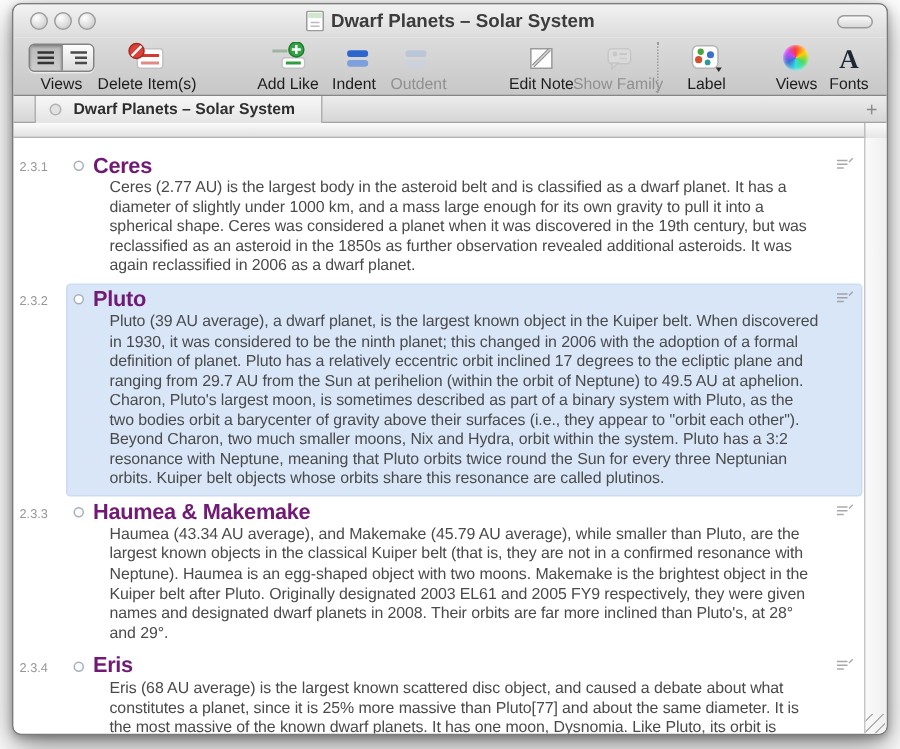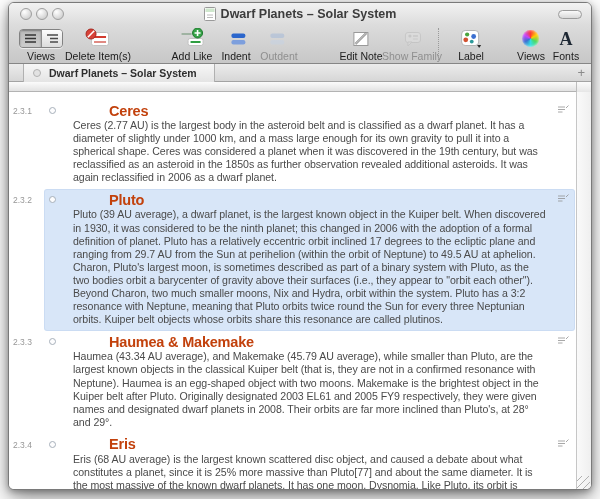--- a/index.html
+++ b/index.html
@@ -83,21 +83,21 @@
 
   .outline { position:absolute; left:0; right:15px; top:0; bottom:0;
              overflow:hidden; padding-top:9px; }
   .section { position:relative; padding-left:36px; margin-bottom:2px; }
   .sec-number { position:absolute; left:4px; top:5px; font-size:8.5px; color:#979797; }
   .sec-body { position:relative; padding:1px 6px 4px 4px; margin-right:2px; border-radius:2px; }
   .section.selected .sec-body { background:#d8e6f8; box-shadow:0 0 0 1px #cbdcf3; }
   .titlerow { display:flex; align-items:center; gap:6px; height:17px; }
   .bullet { width:7px; height:7px; border-radius:50%; border:1px solid #a7b0ba;
             background:#fdfdfe; flex:0 0 auto; }
-  .sec-title { font-size:14.5px; font-weight:bold; color:#c2410c; letter-spacing:-.2px;margin-left:47px; }
+  .sec-title { font-size:14.5px; font-weight:bold; color:#701a75; letter-spacing:-.2px; }
   .note-icon { position:absolute; right:5px; top:4px; opacity:.75; }
   .sec-note { margin-left:24px; margin-right:16px; max-width:474px;
               font-size:10.6px; line-height:13.1px; color:#4a4a4a; letter-spacing:-0.05px; }
 </style>
 </head>
 <body>
 
 <div class="window">
 
   <div class="titlebar">

